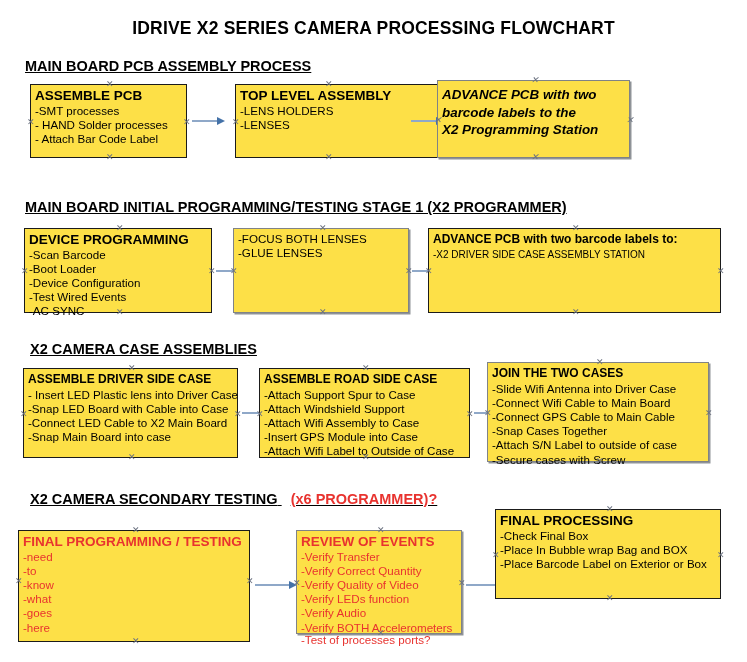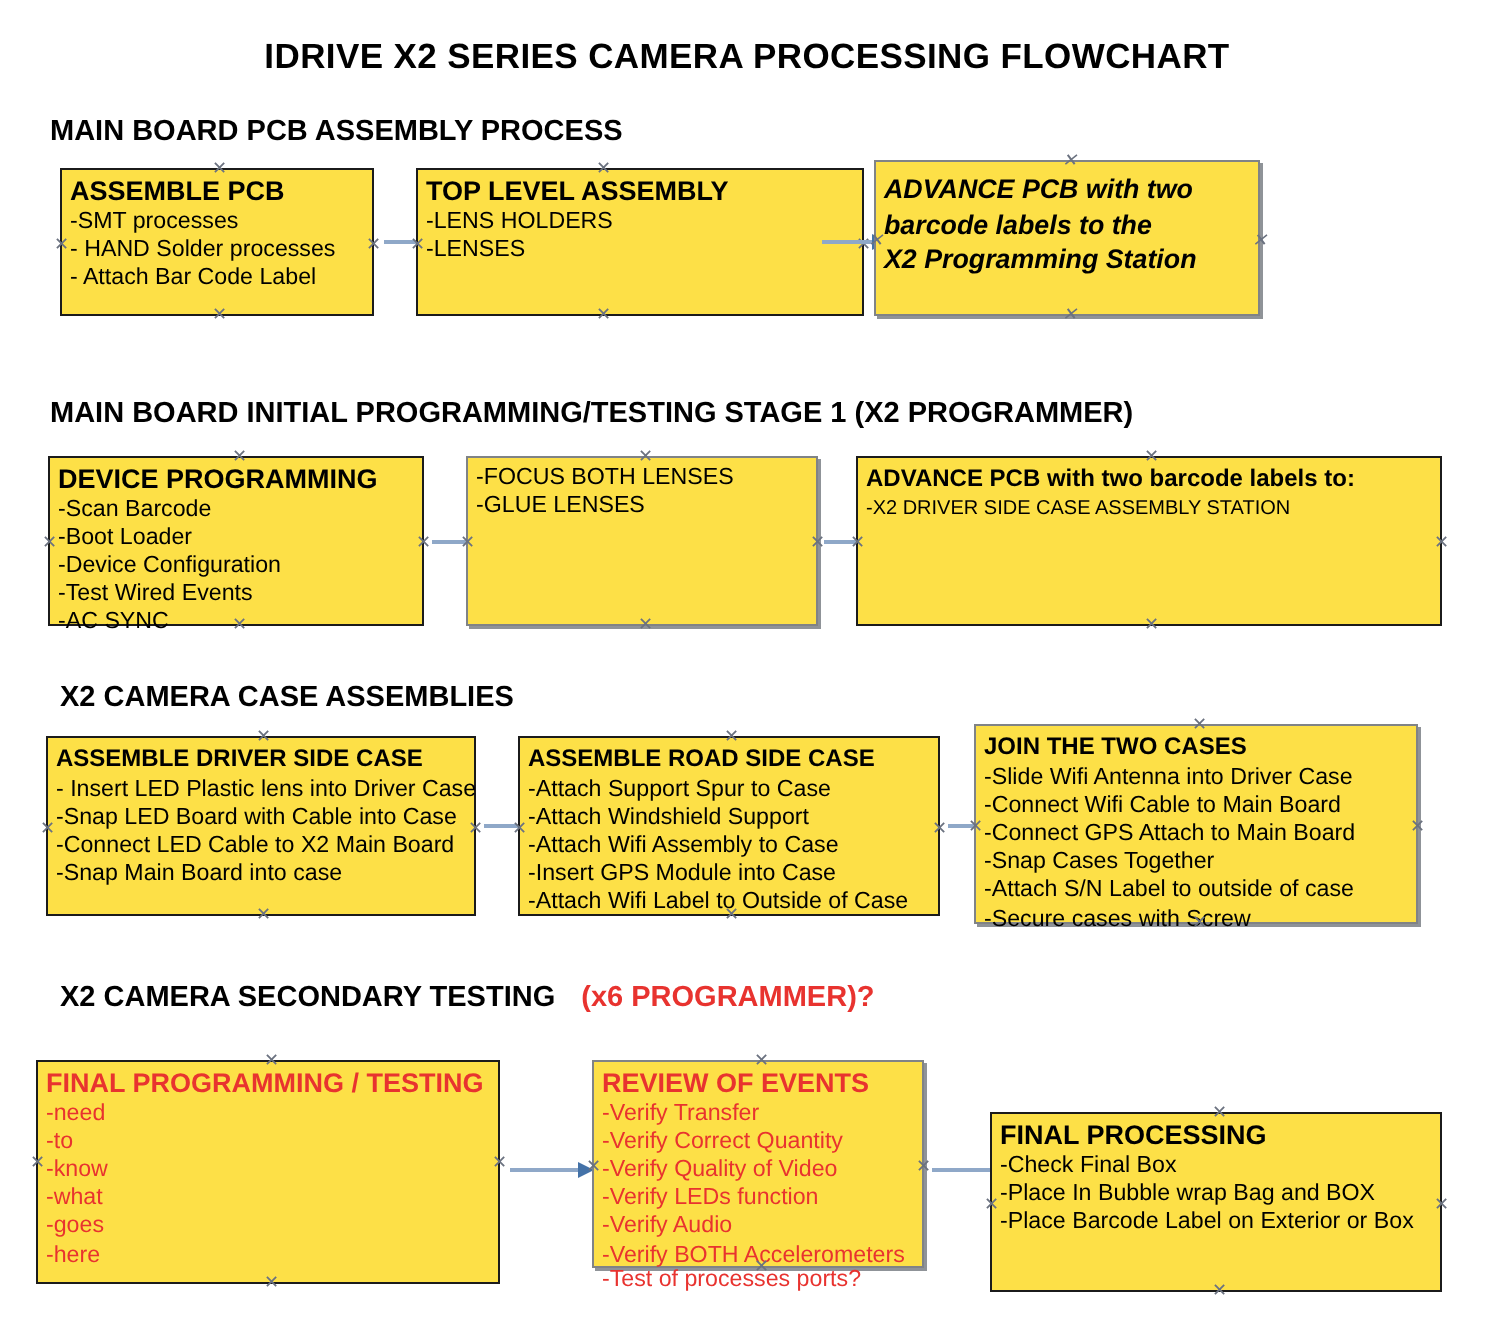--- a/index.html
+++ b/index.html
@@ -22,20 +22,21 @@
     letter-spacing:.2px;
     color:#000;
   }
 
   .section-head{
     position:absolute;
     font-size:14.5px;
     font-weight:bold;
     color:#000;
     white-space:nowrap;
+    text-decoration:underline;
   }
   .section-head .accent{color:#e8332f;}
 
   .node{
     position:absolute;
     background:#fde047;
     box-sizing:border-box;
     overflow:visible;
   }
   .node.border-dark{border:1.3px solid #1b1b1b;}
@@ -111,21 +112,21 @@
     <span class="handle" style="left:75px;top:-4px;"></span>
     <span class="handle" style="left:75px;bottom:-4px;"></span>
     <span class="handle" style="left:-4px;top:34px;"></span>
     <span class="handle" style="right:-4px;top:34px;"></span>
   </div>
 
   <div class="conn" style="left:192px;top:120px;width:26px;">
     <span class="head"></span>
   </div>
 
-  <div class="node border-dark" style="left:208px;top:84px;width:224px;height:74px;">
+  <div class="node border-dark" style="left:235px;top:84px;width:224px;height:74px;">
     <div class="inner" style="top:3px;">
       <div class="hdr">TOP LEVEL ASSEMBLY</div>
       <div class="line">-LENS HOLDERS</div>
       <div class="line">-LENSES</div>
     </div>
     <span class="handle" style="left:89px;top:-4px;"></span>
     <span class="handle" style="left:89px;bottom:-4px;"></span>
     <span class="handle" style="left:-4px;top:34px;"></span>
     <span class="handle" style="right:-4px;top:34px;"></span>
   </div>
@@ -230,21 +231,21 @@
 
   <div class="conn" style="left:474px;top:412px;width:14px;">
     <span class="head"></span>
   </div>
 
   <div class="node border-gray shadow" style="left:487px;top:362px;width:222px;height:100px;">
     <div class="inner" style="top:3px;">
       <div class="hdr sm">JOIN THE TWO CASES</div>
       <div class="line">-Slide Wifi Antenna into Driver Case</div>
       <div class="line">-Connect Wifi Cable to Main Board</div>
-      <div class="line">-Connect GPS Attach to Main Board</div>
+      <div class="line">-Connect GPS Cable to Main Cable</div>
       <div class="line">-Snap Cases Together</div>
       <div class="line">-Attach S/N Label to outside of case</div>
       <div class="line">-Secure cases with Screw</div>
     </div>
     <span class="handle" style="left:108px;top:-4px;"></span>
     <span class="handle" style="left:108px;bottom:-4px;"></span>
     <span class="handle" style="left:-4px;top:47px;"></span>
     <span class="handle" style="right:-4px;top:47px;"></span>
   </div>
 
@@ -287,21 +288,21 @@
     <span class="handle" style="left:80px;top:-4px;"></span>
     <span class="handle" style="left:80px;bottom:-4px;"></span>
     <span class="handle" style="left:-4px;top:49px;"></span>
     <span class="handle" style="right:-4px;top:49px;"></span>
   </div>
 
   <div class="conn" style="left:466px;top:584px;width:30px;">
     <span class="head"></span>
   </div>
 
-  <div class="node border-dark" style="left:495px;top:556px;width:226px;height:90px;">
+  <div class="node border-dark" style="left:495px;top:509px;width:226px;height:90px;">
     <div class="inner" style="top:3px;">
       <div class="hdr">FINAL PROCESSING</div>
       <div class="line"> -Check Final Box</div>
       <div class="line">-Place In Bubble wrap Bag and BOX</div>
       <div class="line">-Place Barcode Label on Exterior or Box</div>
     </div>
     <span class="handle" style="left:110px;top:-4px;"></span>
     <span class="handle" style="left:110px;bottom:-4px;"></span>
     <span class="handle" style="left:-4px;top:42px;"></span>
     <span class="handle" style="right:-4px;top:42px;"></span>

